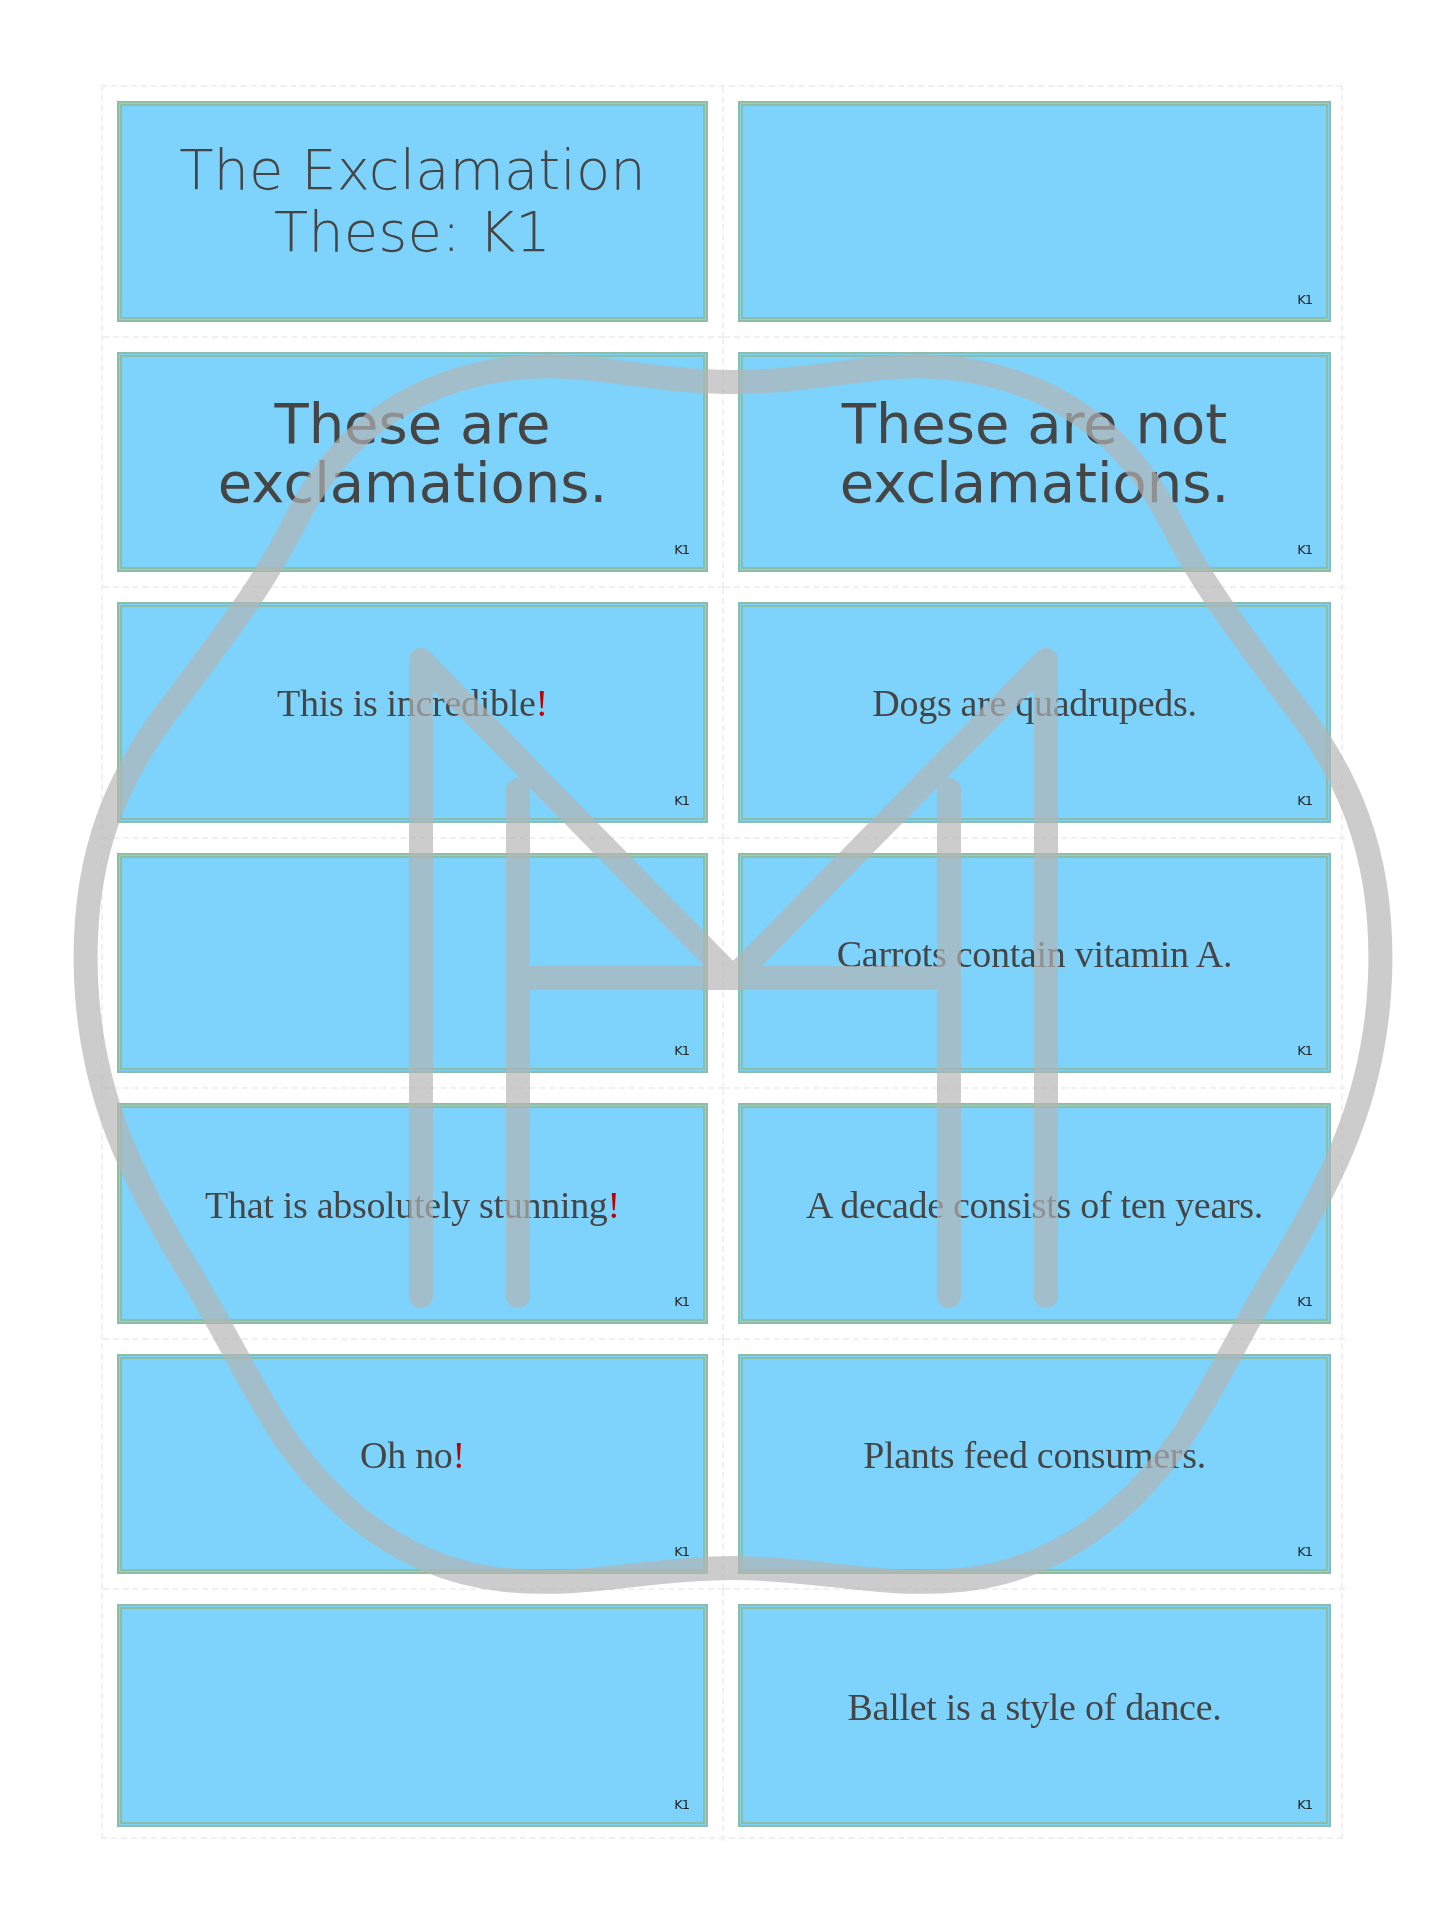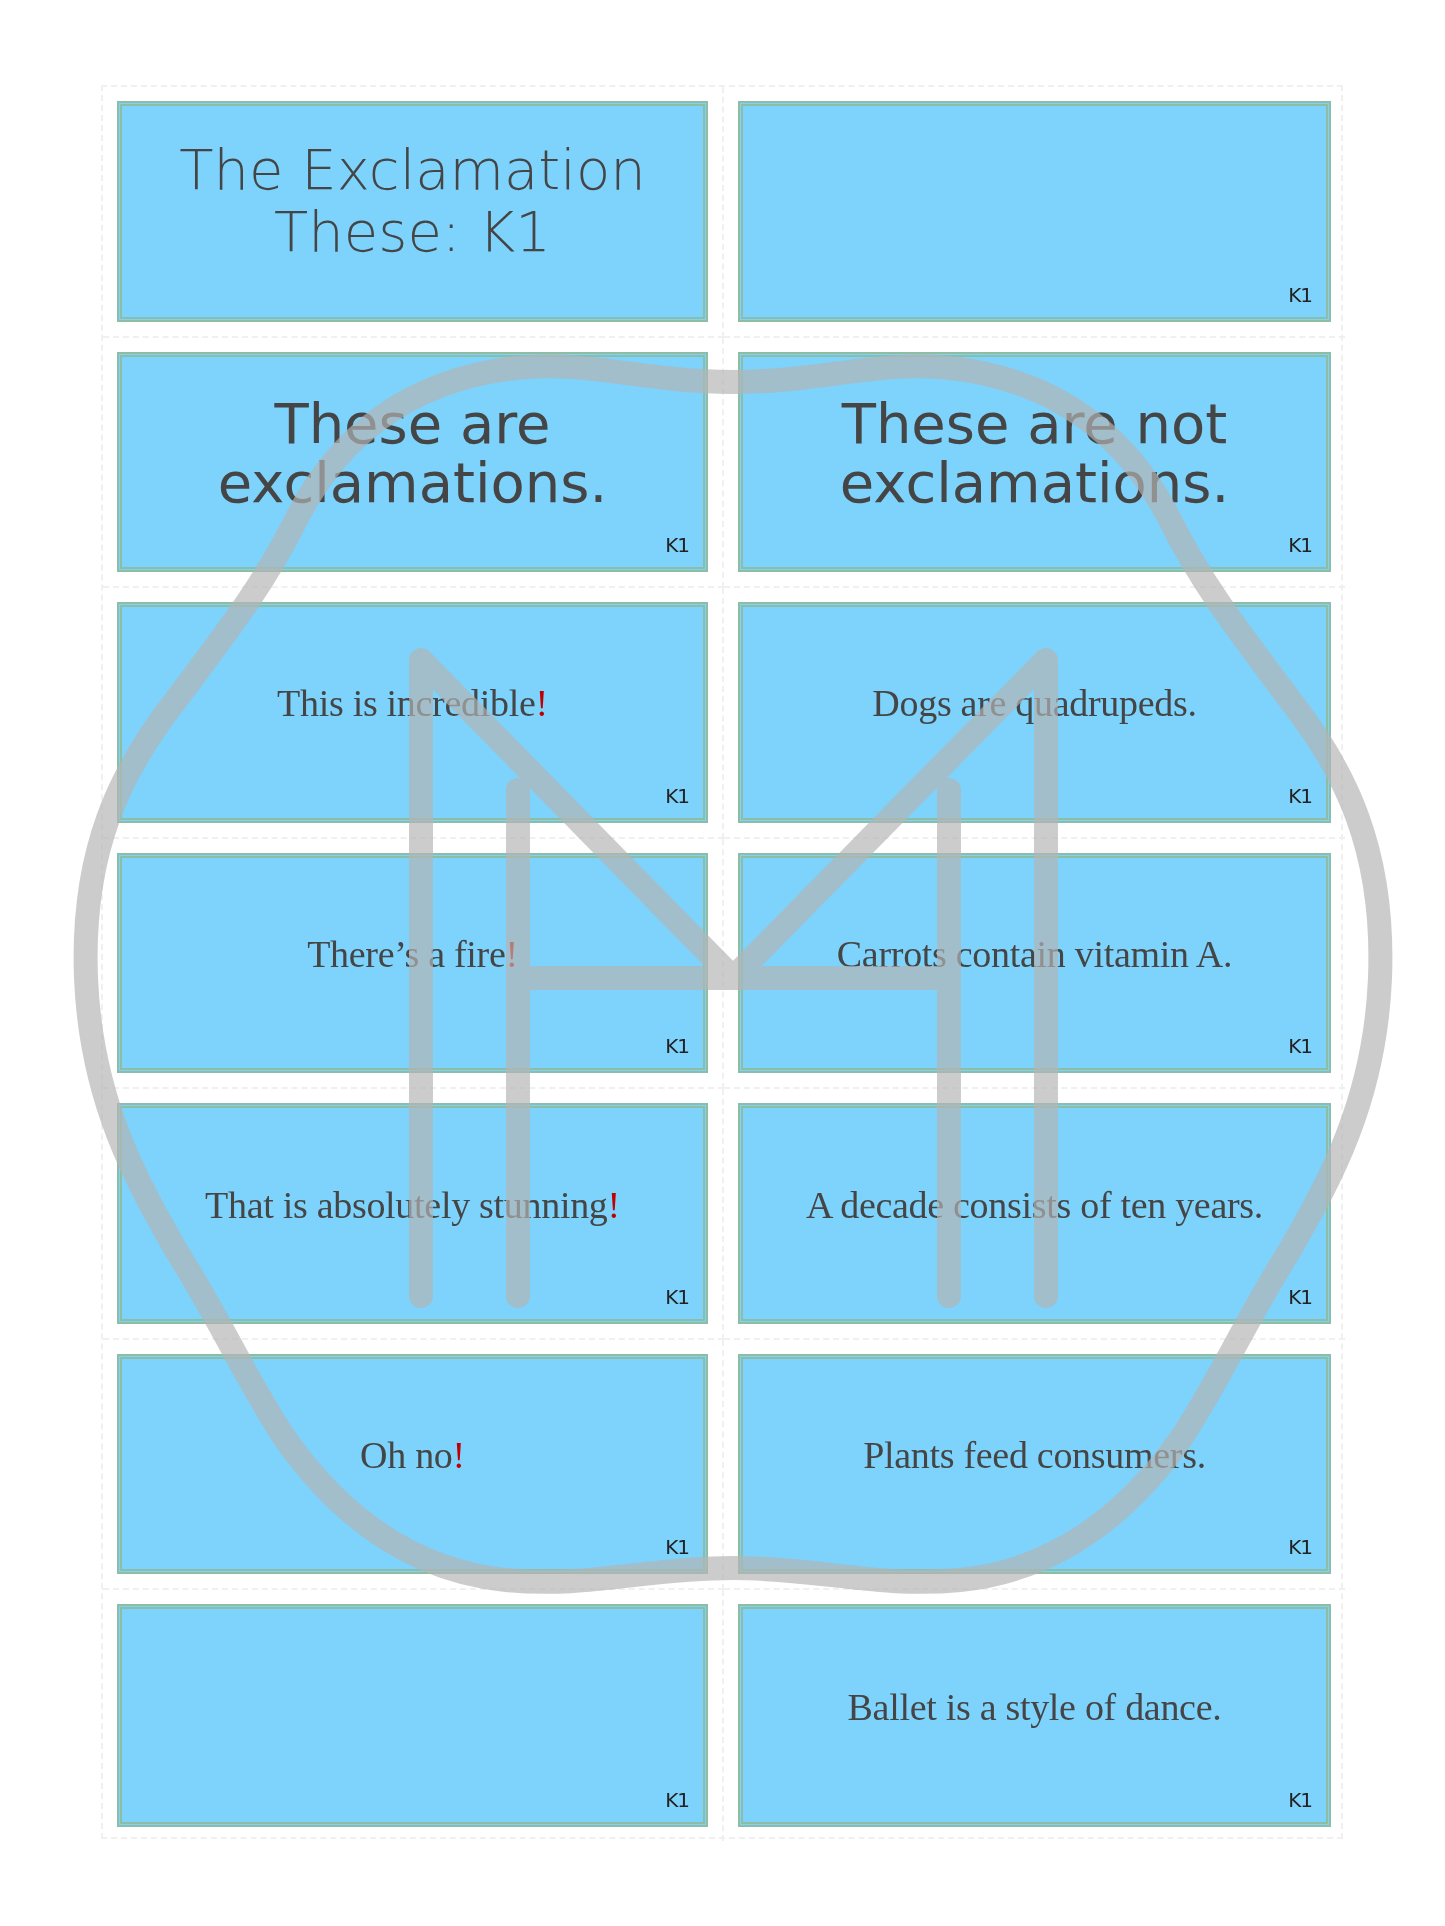--- a/index.html
+++ b/index.html
@@ -73,21 +73,21 @@
     font-family: Liberation Serif, serif;
   }
   .bang {
     color: #c00000;
   }
   .grade-label {
     position: absolute;
     right: 14px;
     bottom: 10px;
     font-family: "DejaVu Sans", sans-serif;
-    font-size: 20px;
+    font-size: 13px;
     color: #222222;
     letter-spacing: -1px;
   }
   .watermark {
     position: absolute;
     left: 0;
     top: 0;
     width: 1445px;
     height: 1926px;
     pointer-events: none;
@@ -140,21 +140,20 @@
   </div>
   <div class="cell">
     <div class="card">
       <div class="card-text sentence">Dogs are quadrupeds.</div>
       <span class="grade-label">K1</span>
     </div>
   </div>
 
   <div class="cell">
     <div class="card">
-      <div class="card-text sentence"><span>There’s a fire</span><span class="bang">!</span></div>
       <span class="grade-label">K1</span>
     </div>
   </div>
   <div class="cell">
     <div class="card">
       <div class="card-text sentence">Carrots contain vitamin A.</div>
       <span class="grade-label">K1</span>
     </div>
   </div>
 

